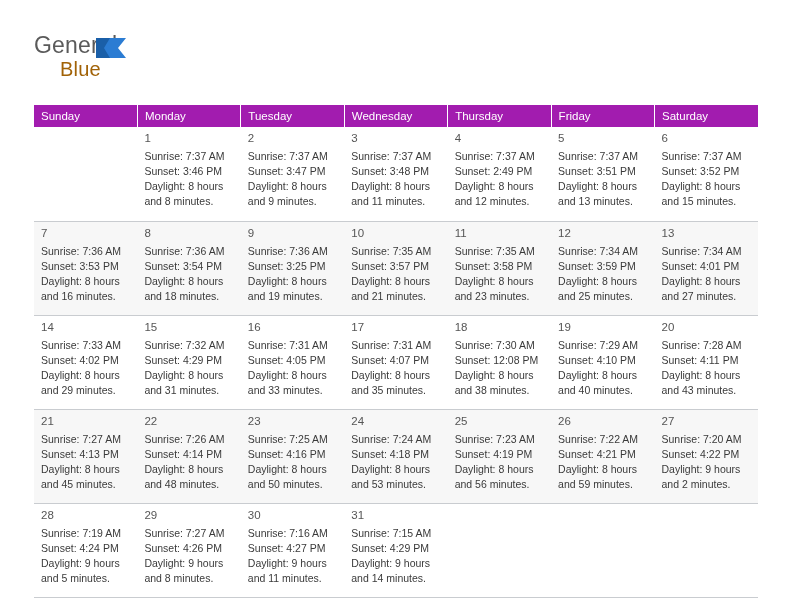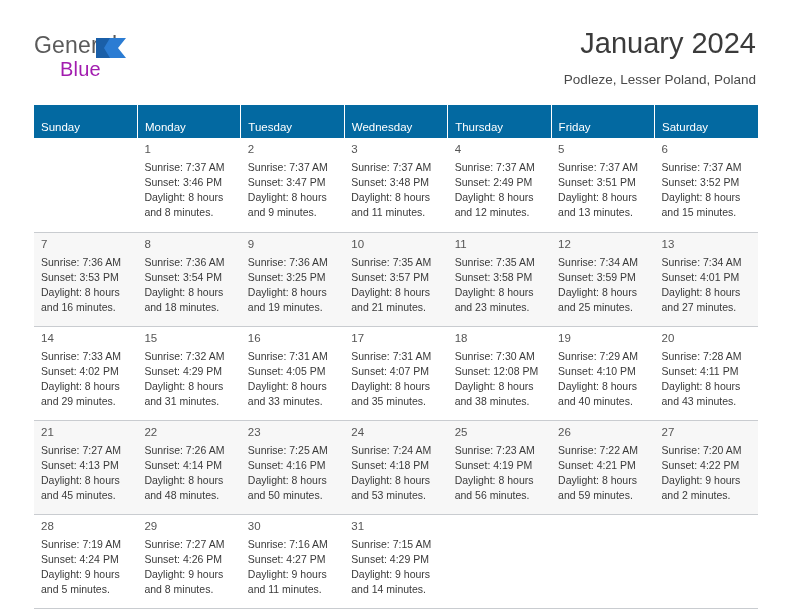--- a/index.html
+++ b/index.html
@@ -25,21 +25,21 @@
     top: 34px;
     line-height: 1;
   }
   .logo-general {
     font-size: 23px;
     color: #5a5a5a;
     letter-spacing: 0.2px;
   }
   .logo-blue {
     font-size: 20px;
-    color: #a21caf;
+    color: #a16207;
     display: block;
     margin-top: 2px;
     margin-left: 26px;
     letter-spacing: 0.2px;
   }
   .logo-mark {
     position: absolute;
     left: 96px;
     top: 36px;
     width: 30px;
@@ -64,26 +64,26 @@
   }
   table.cal {
     position: absolute;
     left: 34px;
     top: 105px;
     width: 724px;
     border-collapse: collapse;
     table-layout: fixed;
   }
   table.cal th {
-    background: #0369a1;
+    background: #a21caf;
     color: #ffffff;
     font-weight: normal;
     font-size: 11.5px;
     text-align: left;
-    padding: 16px 0 5px 7px;
+    padding: 5px 0 5px 7px;
     height: 21px;
     border-right: 1px solid #ffffff;
   }
   table.cal th:last-child { border-right: none; }
   table.cal td {
     vertical-align: top;
     height: 94px;
     padding: 3px 5px 3px 7px;
     border-bottom: 1px solid #c9ccd0;
     font-size: 10.5px;
@@ -108,24 +108,20 @@
 
   <div class="header">
     <div class="logo">
       <span class="logo-general">General</span>
       <span class="logo-blue">Blue</span>
     </div>
     <svg class="logo-mark" viewBox="0 0 30 24">
       <polygon points="0,2 30,2 22,12 30,22 0,22" fill="#2b7cd3"></polygon>
       <polygon points="0,2 14,2 8,12 14,22 0,22" fill="#1a5fa8"></polygon>
     </svg>
-    <div class="title-block">
-      <div class="month-title">January 2024</div>
-      <div class="location">Podleze, Lesser Poland, Poland</div>
-    </div>
   </div>
 
   <table class="cal">
     <thead>
       <tr>
         <th>Sunday</th>
         <th>Monday</th>
         <th>Tuesday</th>
         <th>Wednesday</th>
         <th>Thursday</th>

